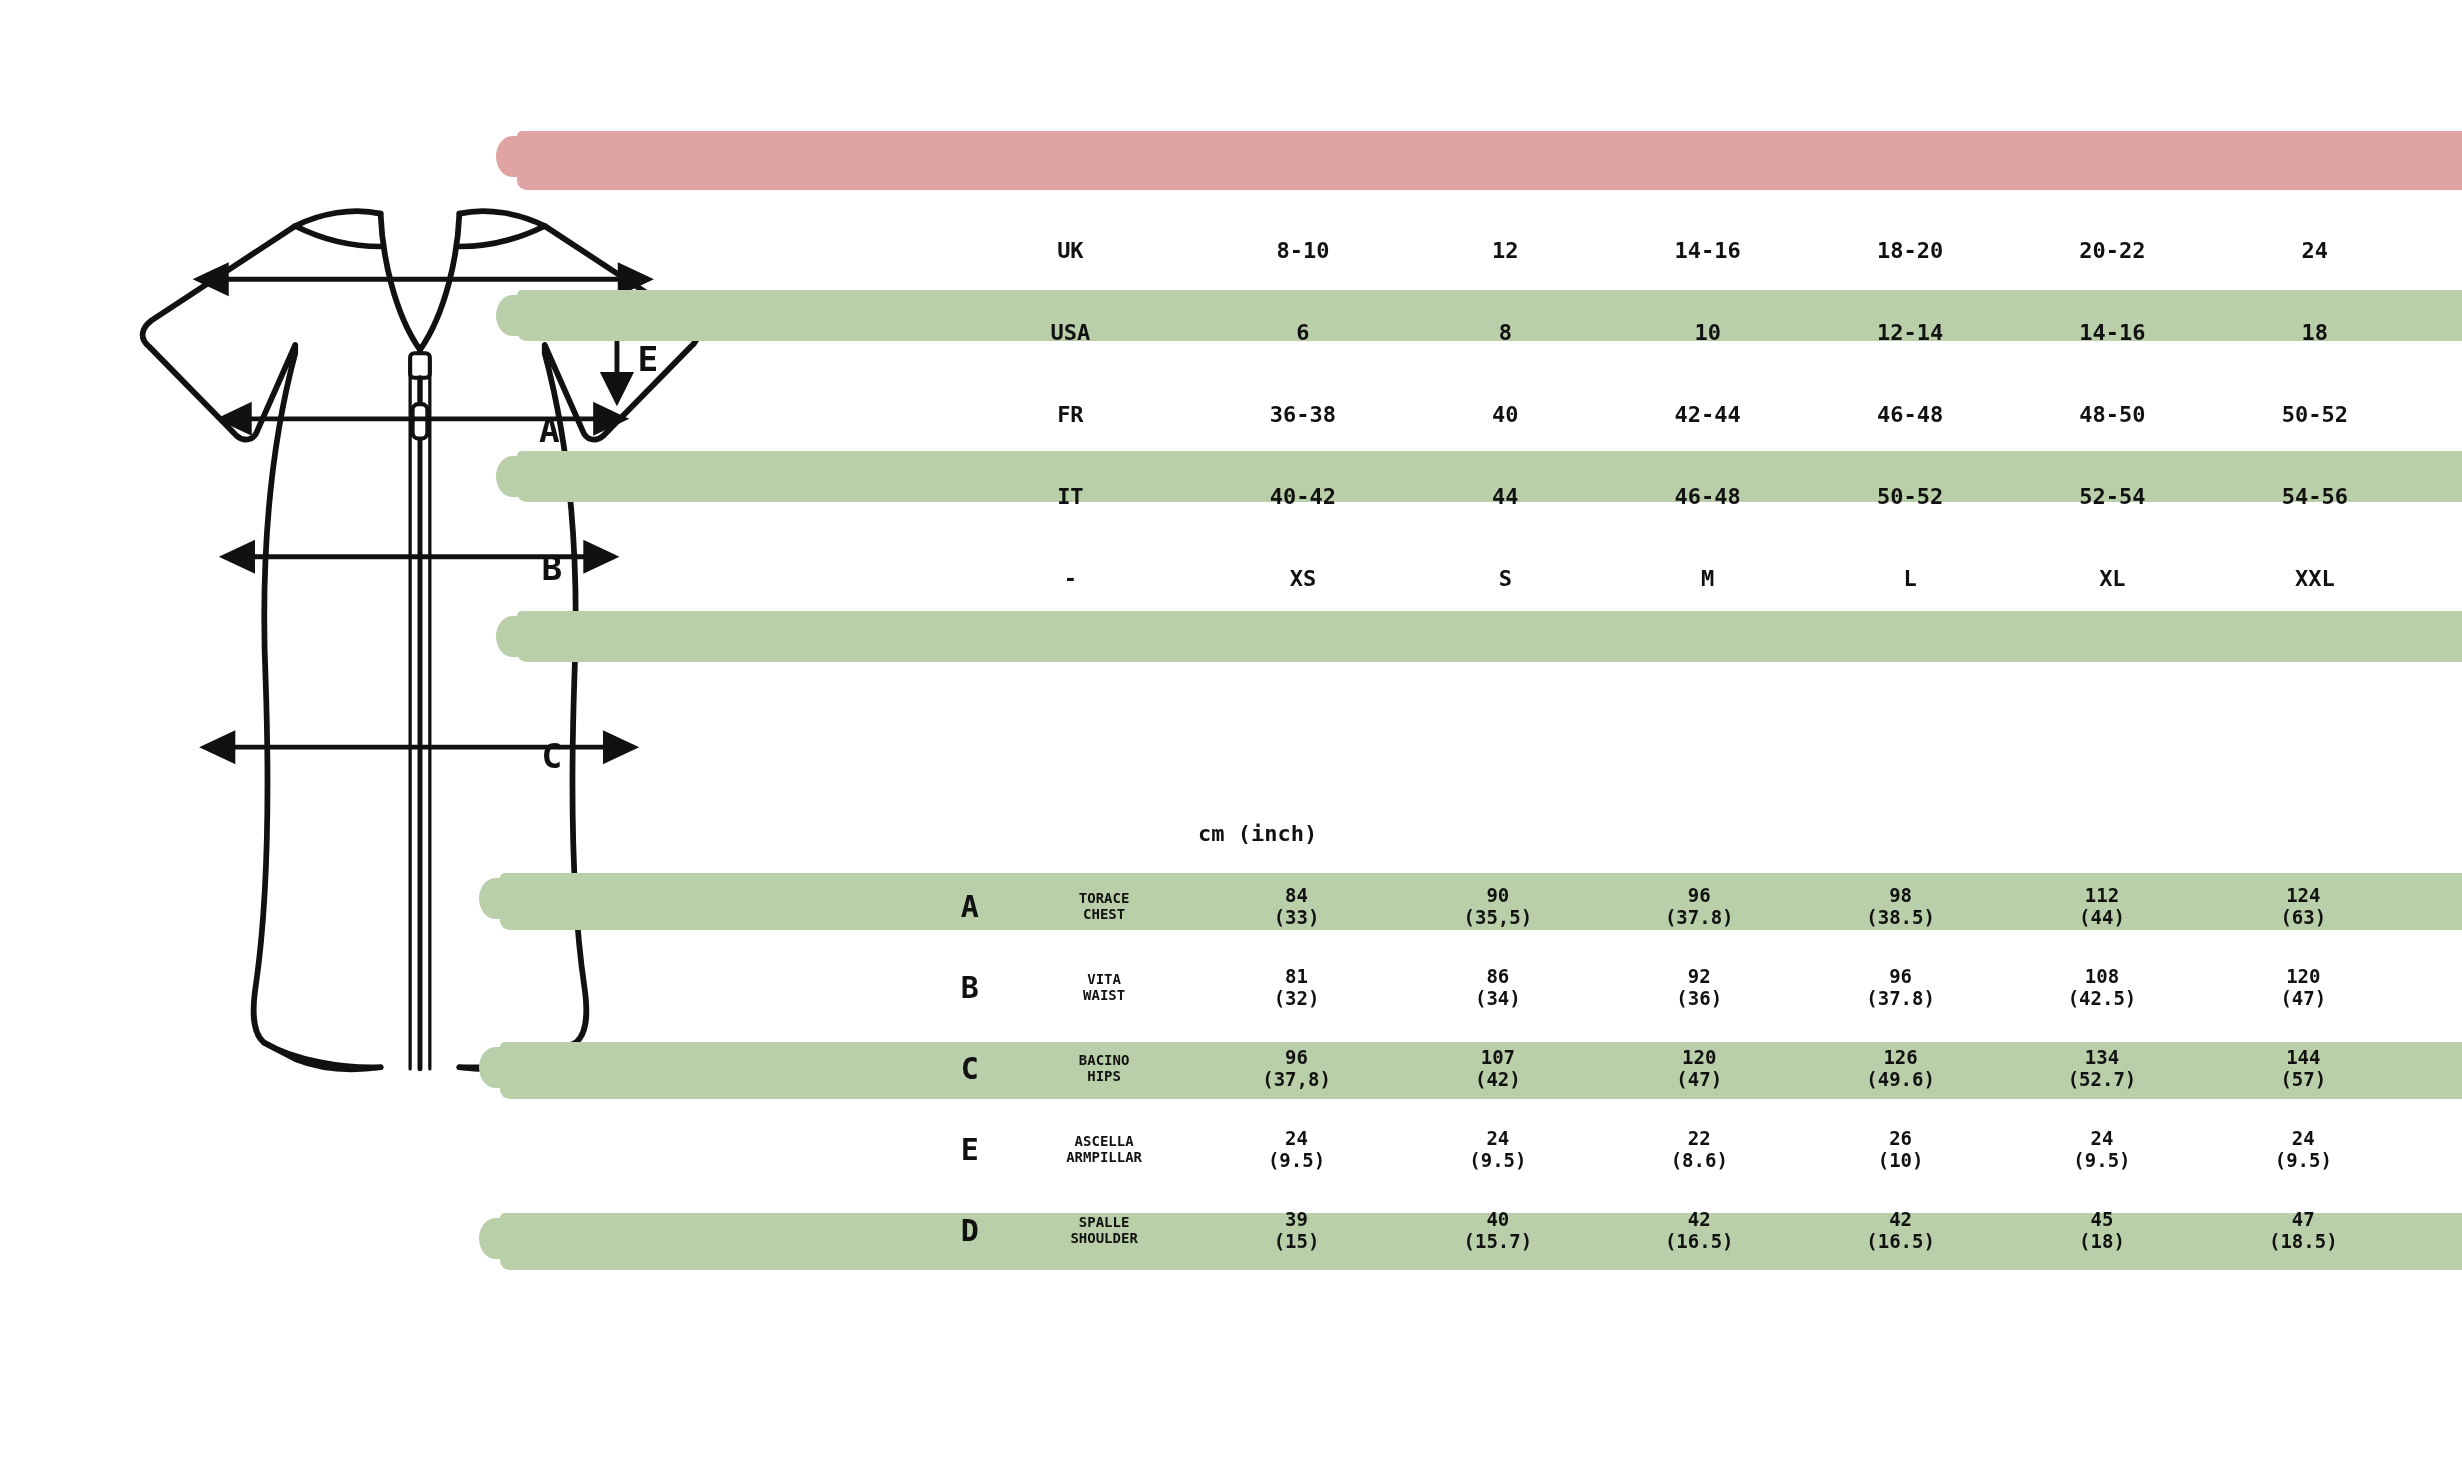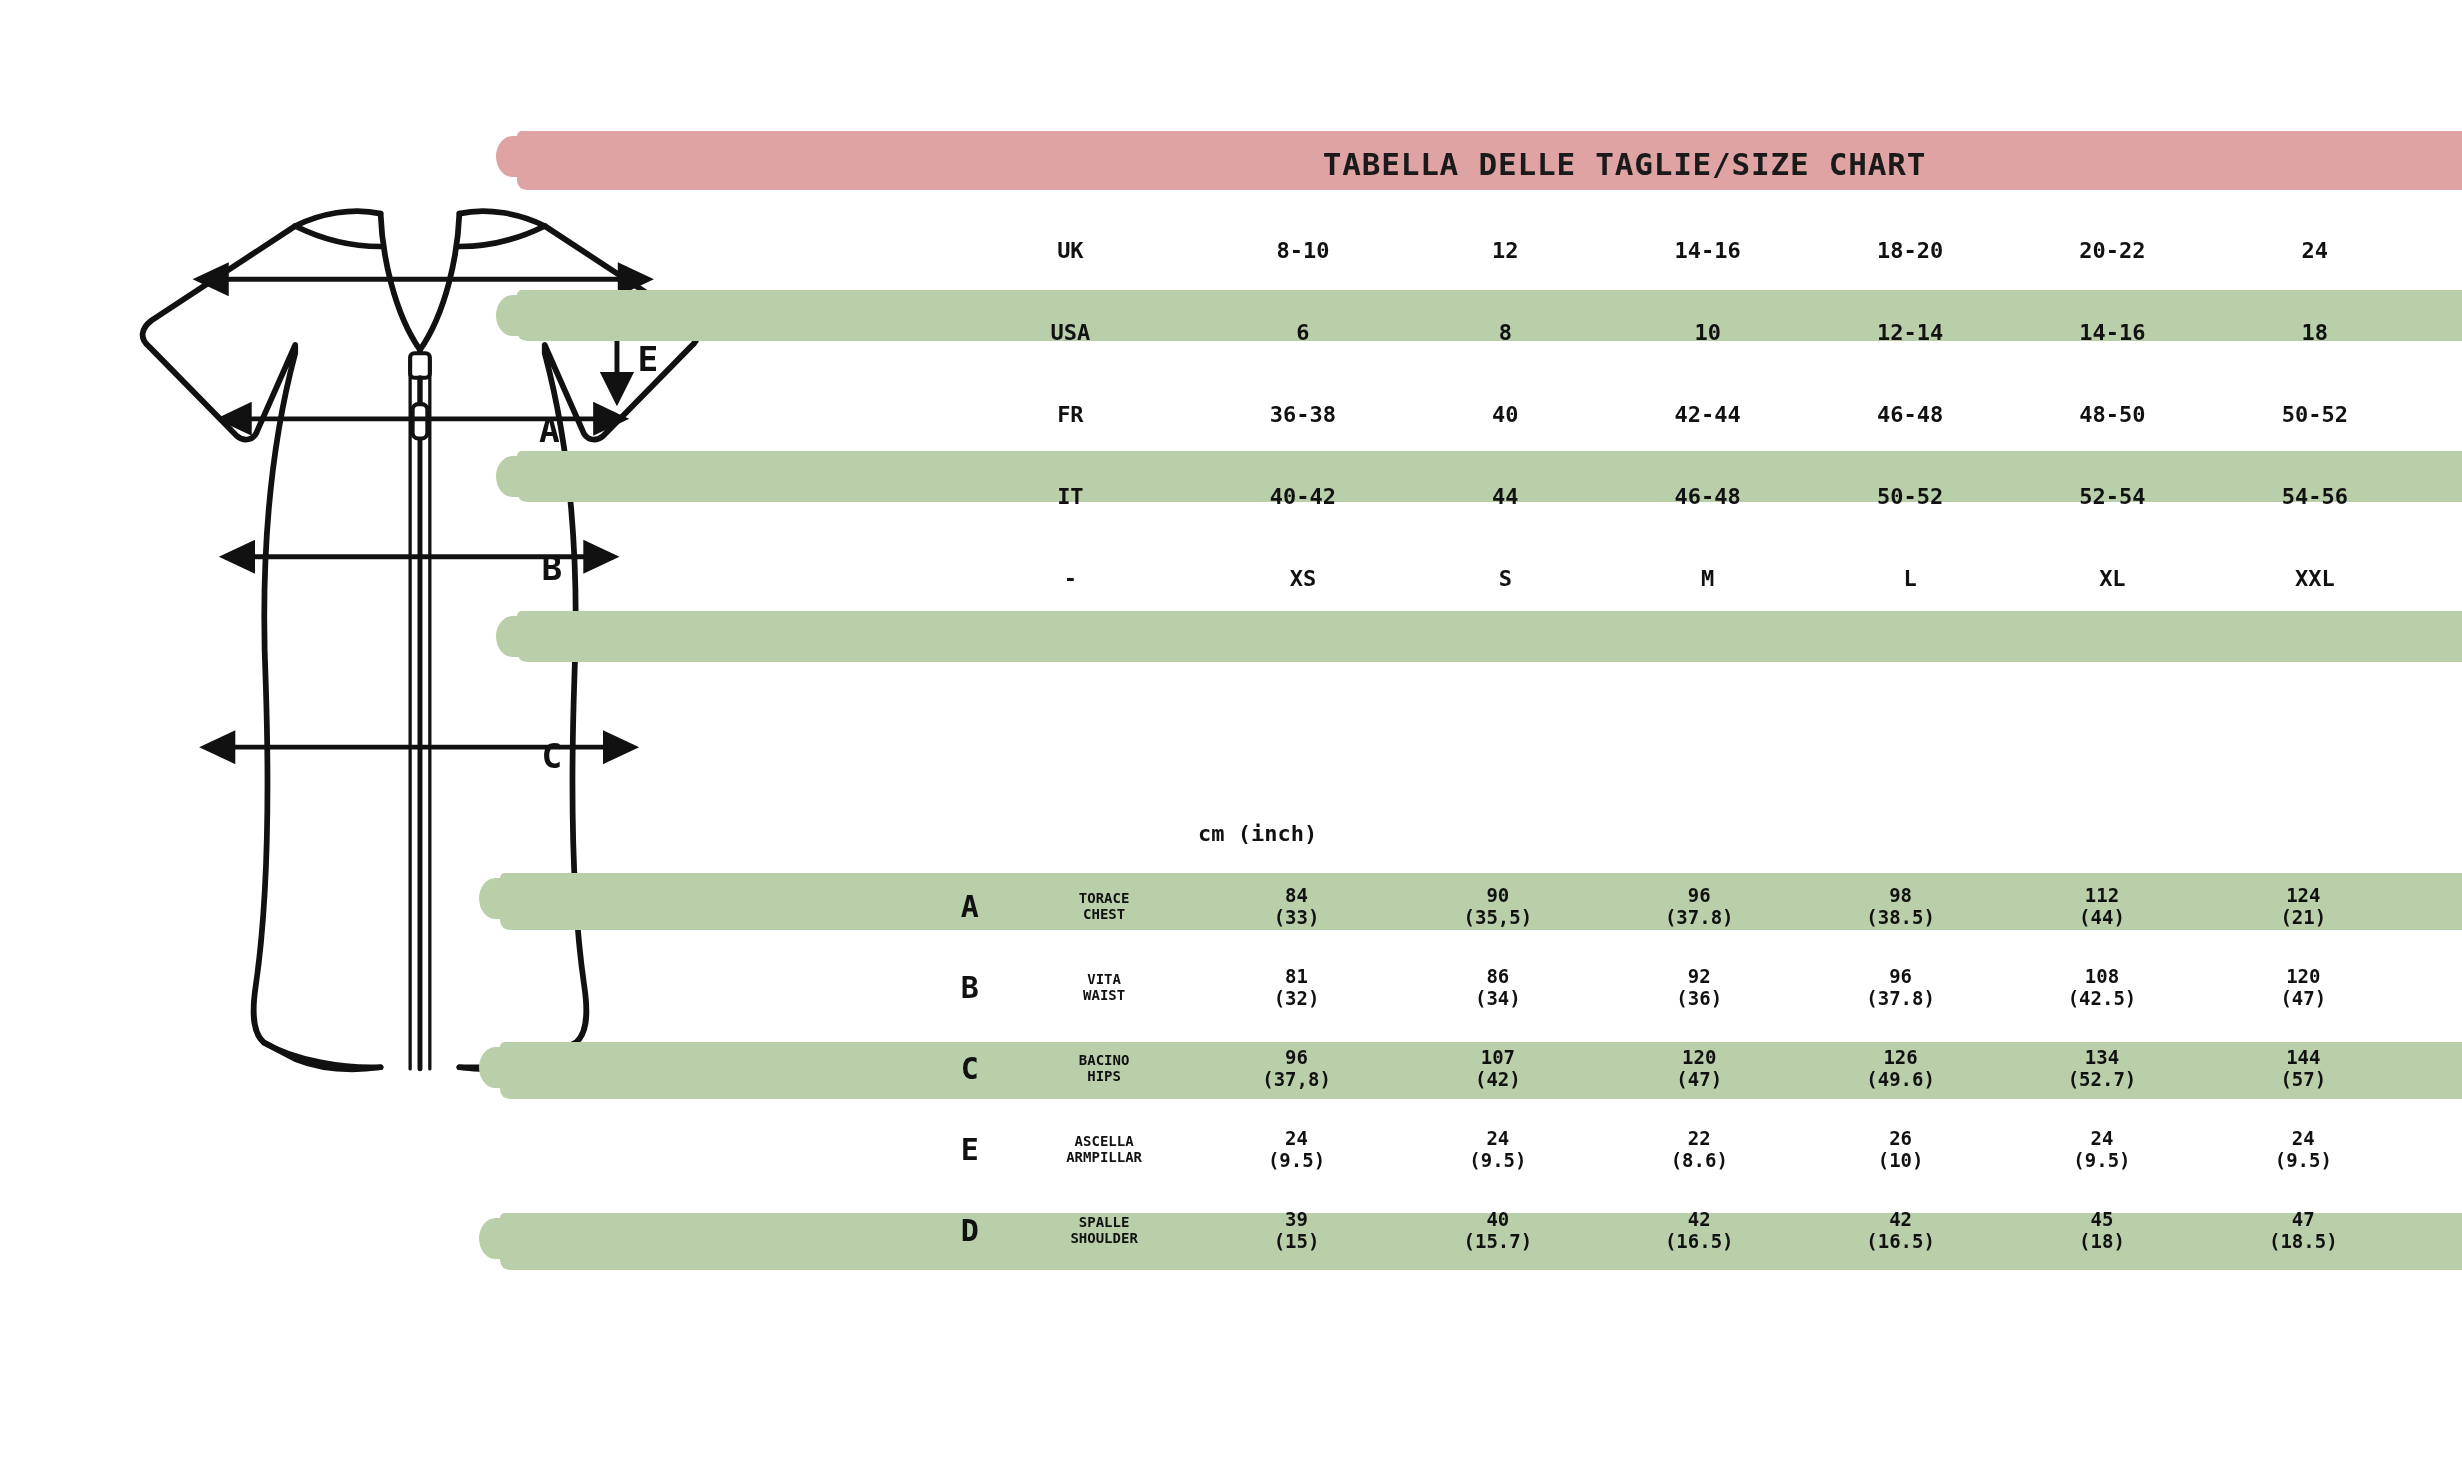--- a/index.html
+++ b/index.html
@@ -246,21 +246,20 @@
 
   <div class="band pink" style="left:-410px; top:131px; width:1970px;"></div>
   <div class="band" style="left:-410px; top:290px; width:1953px;"></div>
   <div class="band" style="left:-410px; top:451px; width:1953px;"></div>
   <div class="band" style="left:-410px; top:611px; width:1953px;"></div>
 
   <div class="band" style="left:-427px; top:873px; width:1970px; height:57px;"></div>
   <div class="band" style="left:-427px; top:1042px; width:1970px; height:57px;"></div>
   <div class="band" style="left:-427px; top:1213px; width:1970px; height:57px;"></div>
 
-  <div id="title">TABELLA DELLE TAGLIE/SIZE CHART</div>
 
   <table id="size-table">
     <tbody>
       <tr>
         <td class="rowlabel">UK</td>
         <td class="col">8-10</td>
         <td class="col">12</td>
         <td class="col">14-16</td>
         <td class="col">18-20</td>
         <td class="col">20-22</td>
@@ -330,21 +329,21 @@
         <td class="val">
           <span class="sub">98</span>
           <span class="sub">(38.5)</span>
         </td>
         <td class="val">
           <span class="sub">112</span>
           <span class="sub">(44)</span>
         </td>
         <td class="val">
           <span class="sub">124</span>
-          <span class="sub">(21)</span>
+          <span class="sub">(63)</span>
         </td>
       </tr>
 
       <tr>
         <td class="letter">B</td>
         <td class="name">
           <span class="sub">VITA</span>
           <span class="sub">WAIST</span>
         </td>
         <td class="val">

